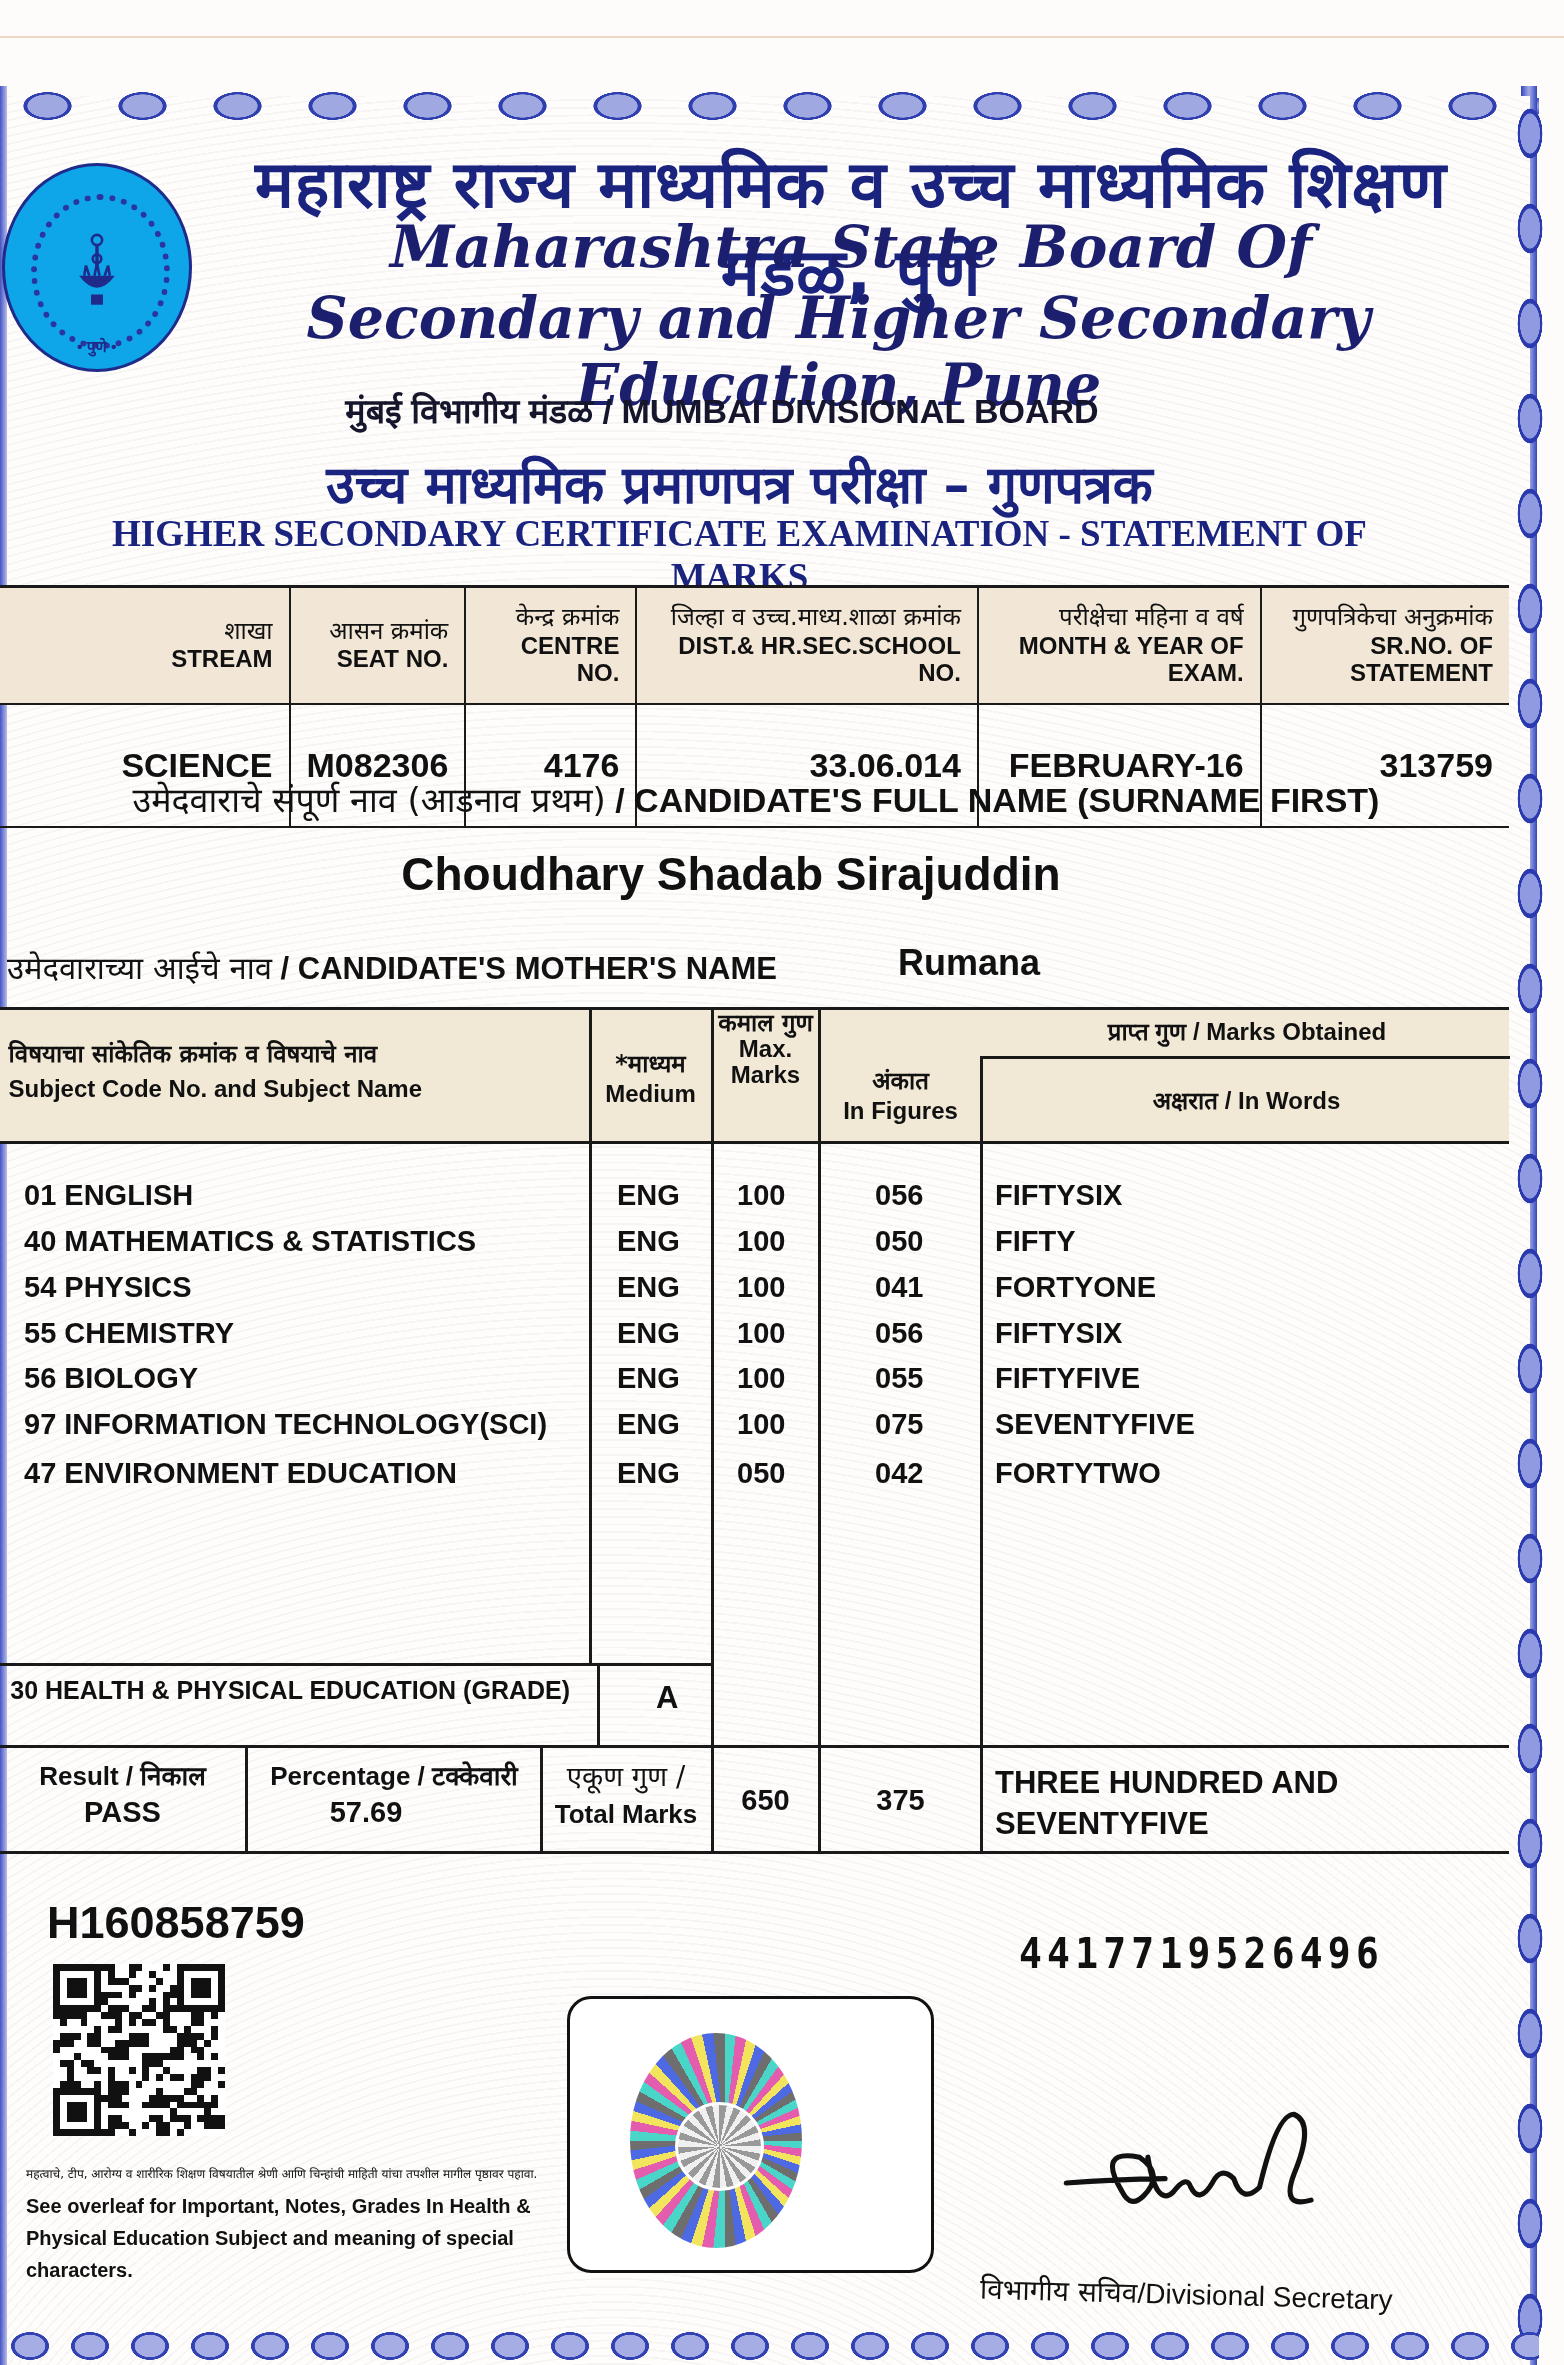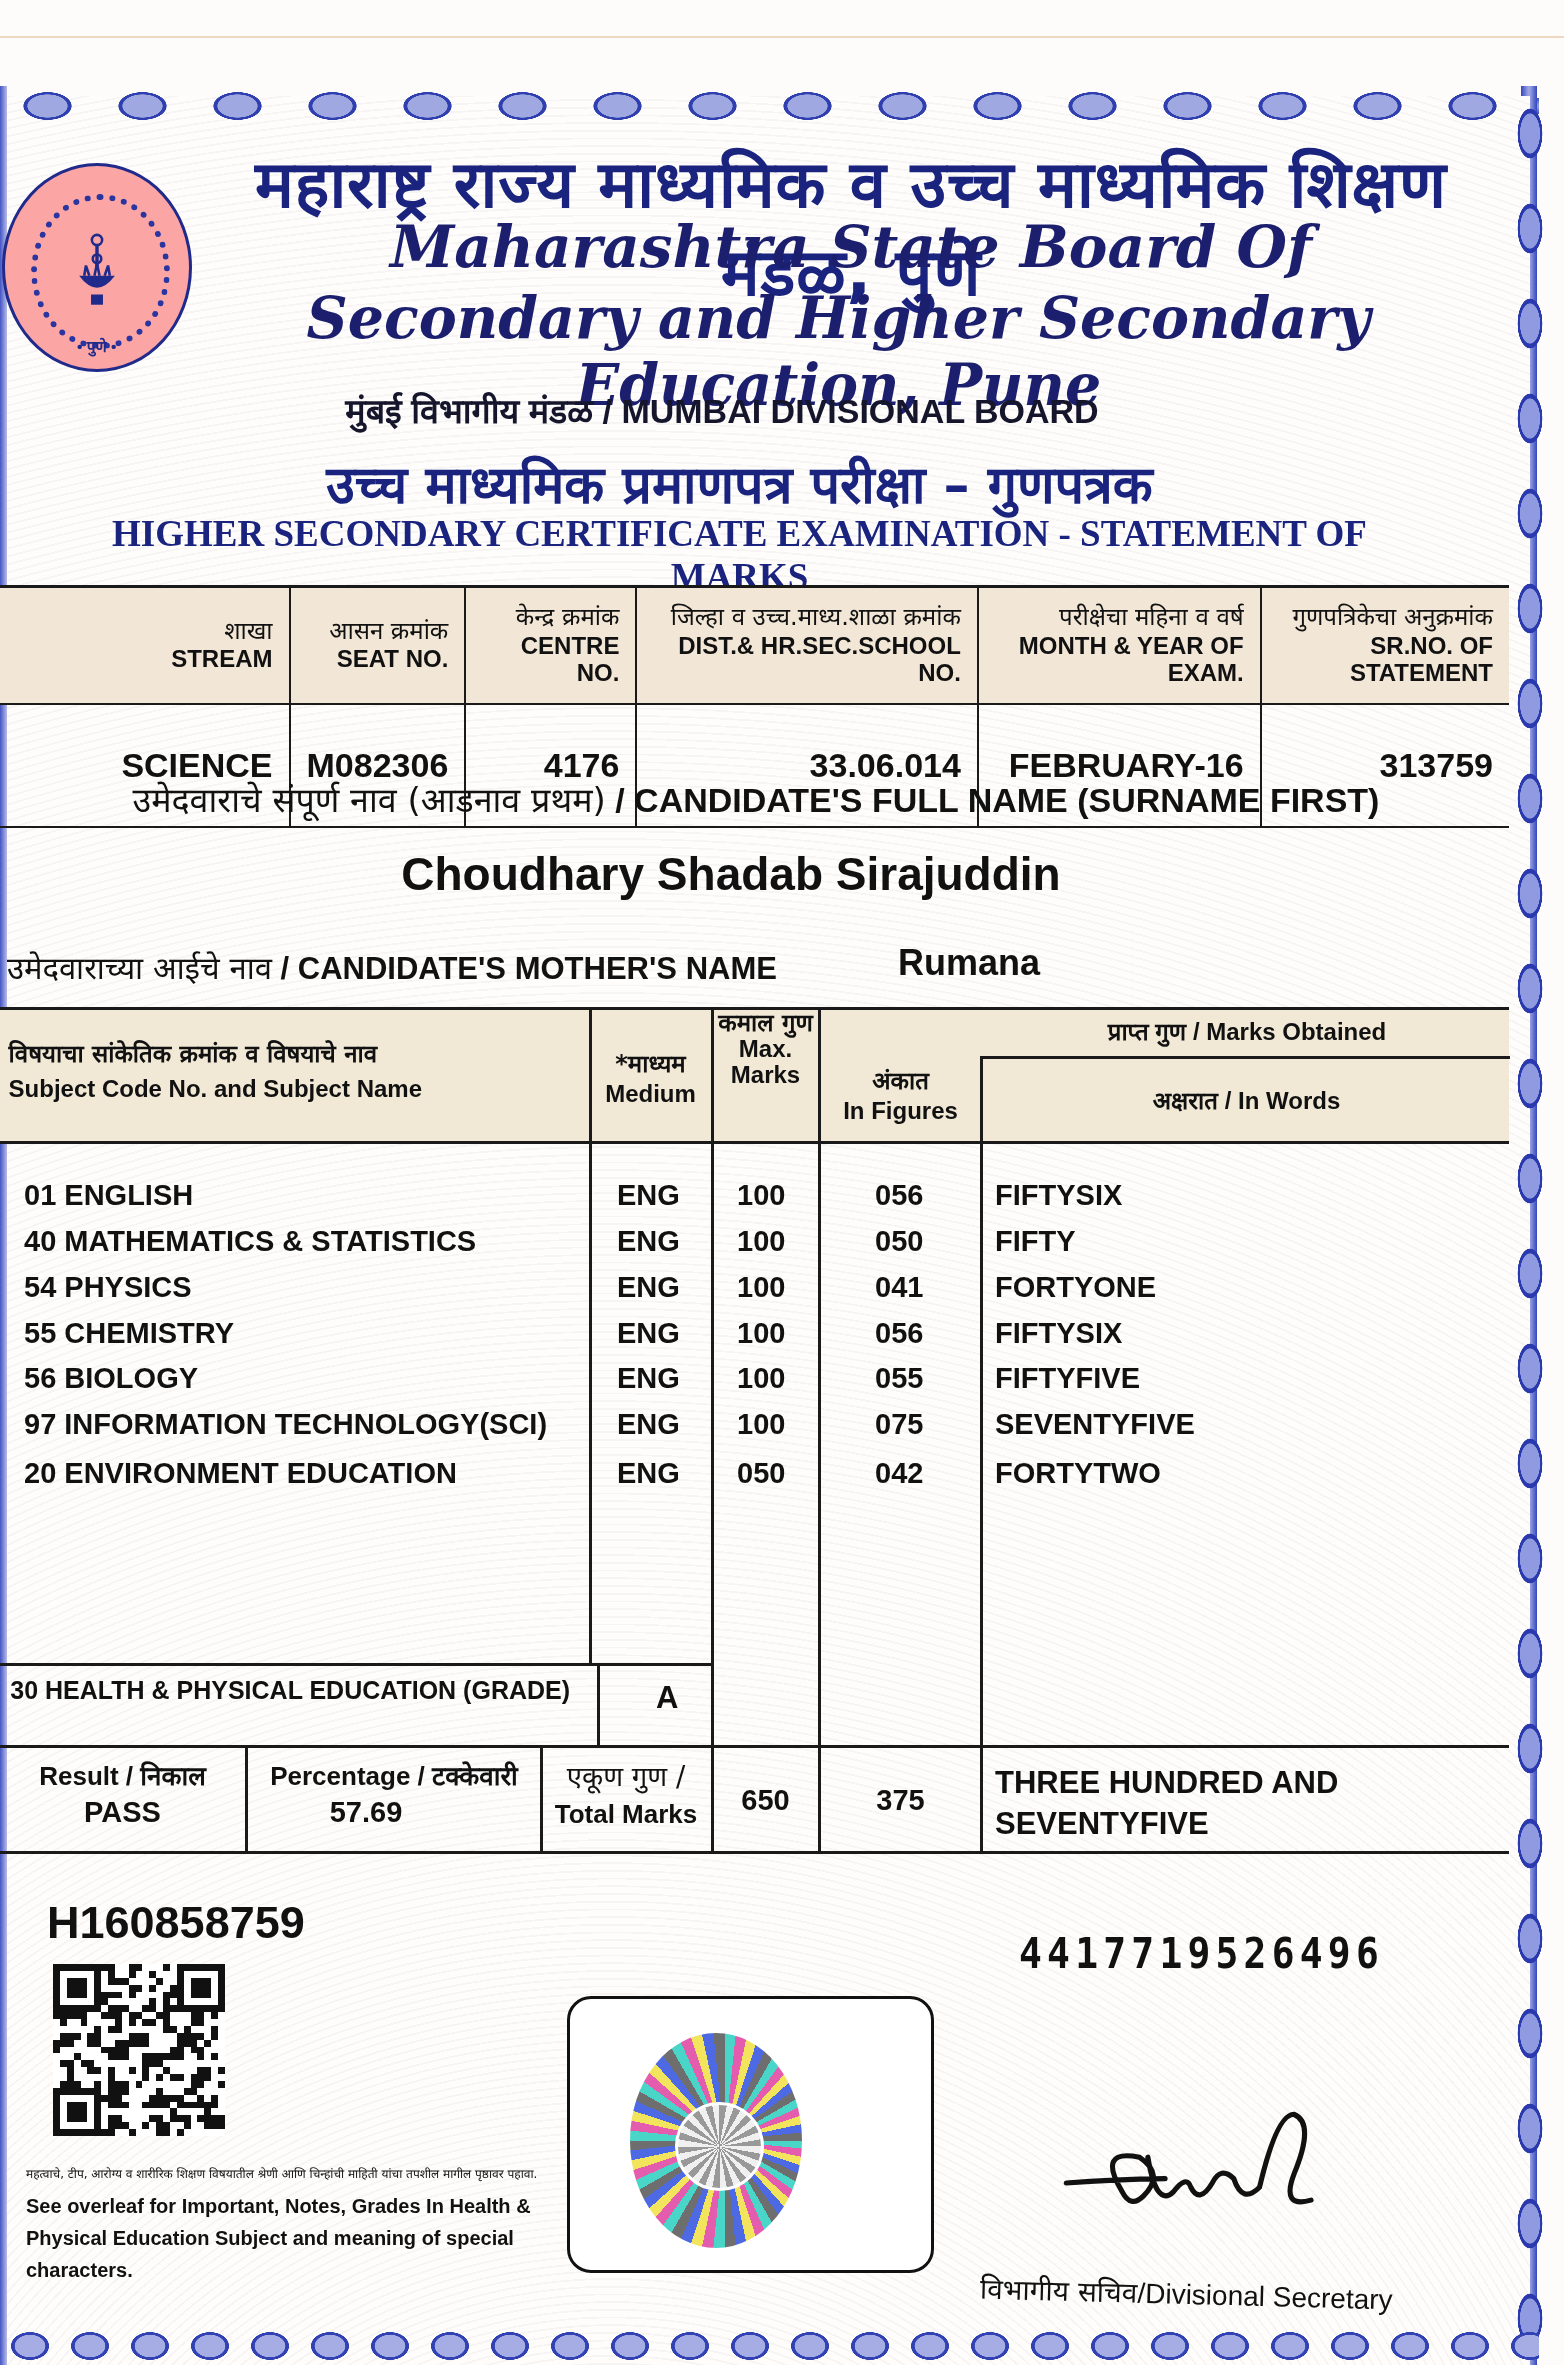--- a/index.html
+++ b/index.html
@@ -18,21 +18,21 @@
   .border-top::before { content:""; position:absolute; left:0; right:0; top:12px; height:15.5px; background:linear-gradient(#3b4bc0,#8e98dc 40%,#8e98dc 60%,#3b4bc0); z-index:-1; }
   .border-right { position:absolute; left:1511px; top:86px; width:38px; height:2280px;
     background: radial-gradient(ellipse 17px 34px at 50% 50%, #8f9ae0 0 58%, #2a39ad 60% 72%, transparent 74%) 0 0/38px 95px repeat-y; }
   .border-right::before { content:""; position:absolute; top:0; bottom:0; left:10.3px; width:15.5px; background:linear-gradient(90deg,#3446bd,#9aa4e3 45%,#9aa4e3 55%,#3446bd); z-index:-1; }
   .border-bottom { position:absolute; left:0; top:2326px; width:1539px; height:40px;
     background: radial-gradient(ellipse 26px 19px at 50% 50%, #a5ade4 0 58%, #3242b3 60% 72%, transparent 74%) 0 0/60px 40px repeat-x; }
   .border-bottom::before { content:""; position:absolute; left:0; right:0; top:12px; height:15.5px; background:linear-gradient(#3b4bc0,#98a1e0 40%,#98a1e0 60%,#3b4bc0); z-index:-1; }
   .border-left { position:absolute; left:0; top:86px; width:6.9px; height:2280px; background:linear-gradient(90deg,#4454c4,#b7bde9); }
 
   
-  .logo { position:absolute; left:1.7px; top:163px; width:184px; height:203px; border:3.4px solid #1f2a8a; border-radius:50%; background:#fca5a5; overflow:hidden; }
+  .logo { position:absolute; left:1.7px; top:163px; width:184px; height:203px; border:3.4px solid #1f2a8a; border-radius:50%; background:#0ea5e9; overflow:hidden; }
   .logo .ring { position:absolute; left:26px; top:27.5px; width:127px; height:143px; border-radius:50%; border:6px dotted #2a35a0; }
   .logo .lamp { position:absolute; left:69px; top:67px; width:46px; height:77px; }
   .logo .txt { position:absolute; bottom:12px; left:0; right:0; text-align:center; color:#1f2a8a; font-size:15.5px; font-weight:bold; }
   .hdr { position:absolute; left:189px; width:1324px; text-align:center; color:#1a237e; }
   .title-mr { top:138px; font-size:65px; font-weight:bold; letter-spacing:0.9px; font-family:"DejaVu Sans", sans-serif; }
   .title-en1 { top:213px; font-size:58px; font-family:"DejaVu Serif", serif; font-weight:bold; font-style:italic; color:#1b1f6e; }
   .title-en2 { top:284px; left:185px; width:1307px; font-size:57px; font-family:"DejaVu Serif", serif; font-weight:bold; font-style:italic; color:#1b1f6e; }
   .div-board { position:absolute; left:292px; top:387px; width:860px; text-align:center; font-size:34px; font-weight:bold; color:#15152b; }
   .exam-mr { position:absolute; left:258px; top:447px; width:963px; text-align:center; font-size:52px; font-weight:bold; color:#1a237e; font-family:"DejaVu Sans", sans-serif; }
   .exam-en { position:absolute; left:52px; top:512px; width:1375px; text-align:center; font-size:37px; font-weight:bold; color:#1a237e; font-family:"Liberation Serif", serif; }
@@ -245,21 +245,21 @@
         <span class="c-words">FIFTYFIVE</span>
       </div>
       <div class="subj-row" style="top: 401px;">
         <span class="c-name">97 INFORMATION TECHNOLOGY(SCI)</span>
         <span class="c-med">ENG</span>
         <span class="c-max">100</span>
         <span class="c-fig">075</span>
         <span class="c-words">SEVENTYFIVE</span>
       </div>
       <div class="subj-row" style="top: 450px;">
-        <span class="c-name">20 ENVIRONMENT EDUCATION</span>
+        <span class="c-name">47 ENVIRONMENT EDUCATION</span>
         <span class="c-med">ENG</span>
         <span class="c-max">050</span>
         <span class="c-fig">042</span>
         <span class="c-words">FORTYTWO</span>
       </div>
     </div>
 
   <div class="tot" style="left:0;top:750px;width:245px;font-size:26px;">Result / निकाल</div>
   <div class="tot" style="left:0;top:789px;width:245px;font-size:29px;">PASS</div>
   <div class="tot" style="left:248px;top:750px;width:292px;font-size:26px;">Percentage / टक्केवारी</div>

